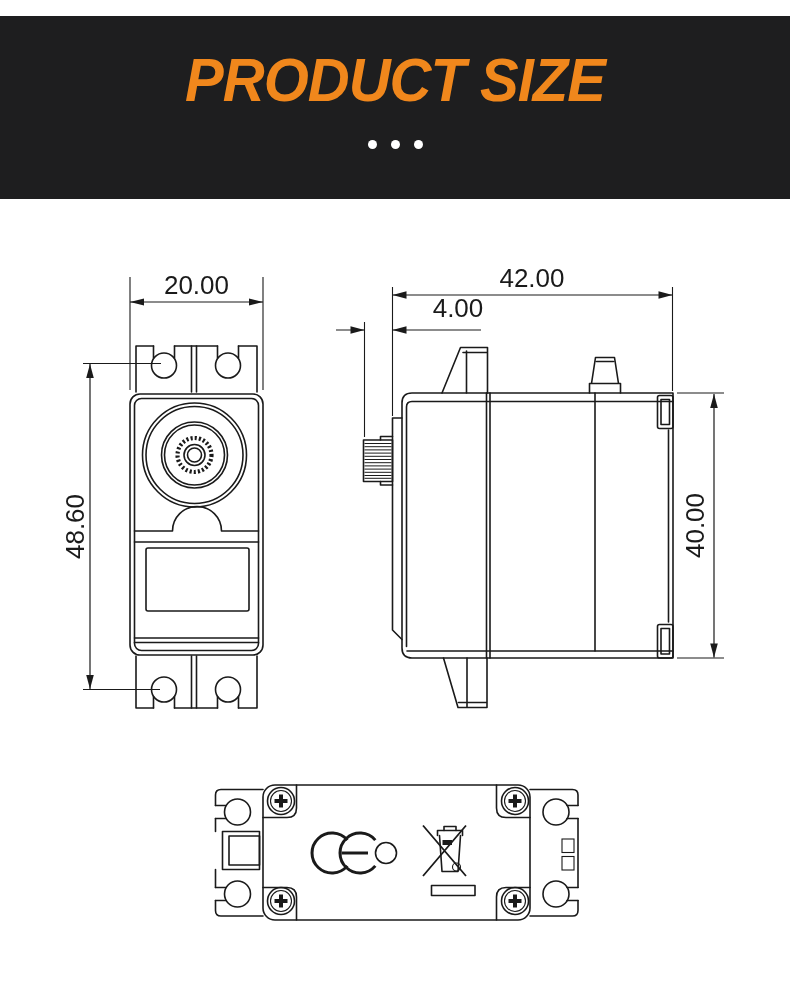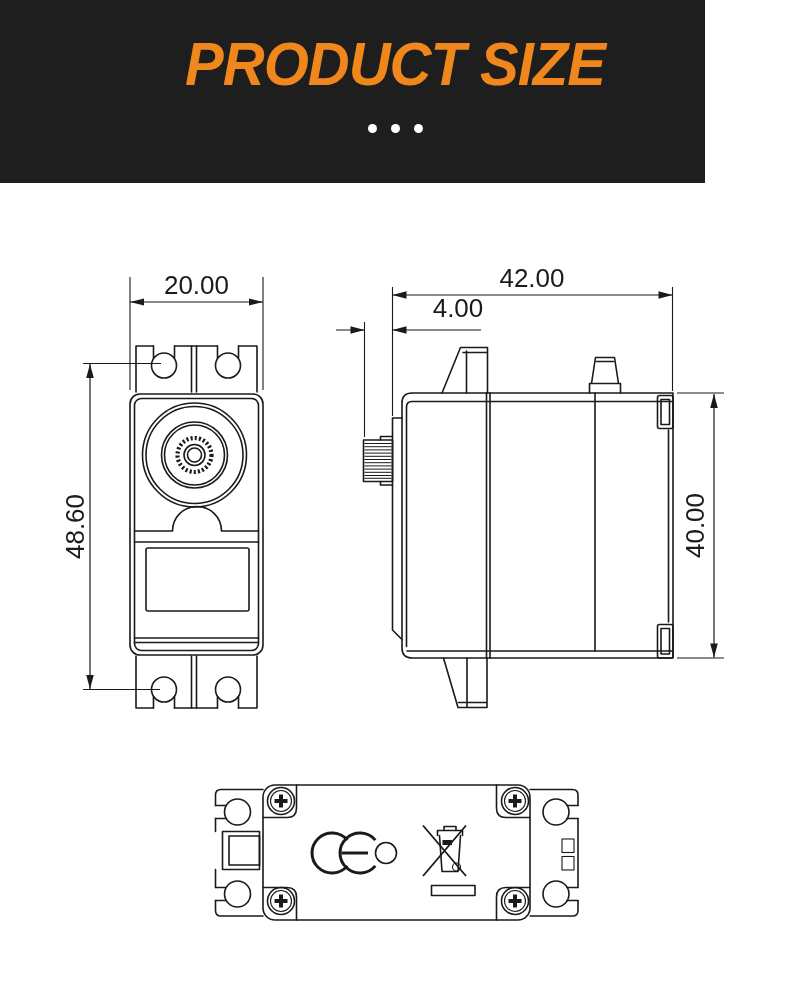--- a/index.html
+++ b/index.html
@@ -1,18 +1,18 @@
 <!DOCTYPE html>
 <html><head>
 <meta charset="utf-8">
 <style>
   html,body{margin:0;padding:0;background:#ffffff;}
   .page{position:relative;width:790px;height:1000px;background:#ffffff;overflow:hidden;
         font-family:"Liberation Sans",sans-serif;}
-  .hdr{position:absolute;left:0;top:0;width:705px;height:183px;background:#1e1e1f;}
+  .hdr{position:absolute;left:0;top:16px;width:790px;height:183px;background:#1e1e1f;}
   .hdr-title{position:absolute;left:0;top:30px;width:790px;text-align:center;
              font-family:"Liberation Sans",sans-serif;font-weight:bold;font-style:italic;
              font-size:58px;letter-spacing:-1px;color:#f0871c;white-space:nowrap;
              transform:scaleY(1.04);}
   .hdr-dots{position:absolute;left:0;top:124px;width:790px;display:flex;
             justify-content:center;gap:14px;}
   .hdr-dots .dot{width:9px;height:9px;border-radius:50%;background:#ffffff;}
   svg{display:block;position:absolute;left:0;top:183px;}
   svg .p{stroke:#1a1a1a;stroke-width:1.6;fill:none;stroke-linejoin:round;stroke-linecap:round;}
   svg .thin{stroke:#1a1a1a;stroke-width:1.1;fill:none;}

